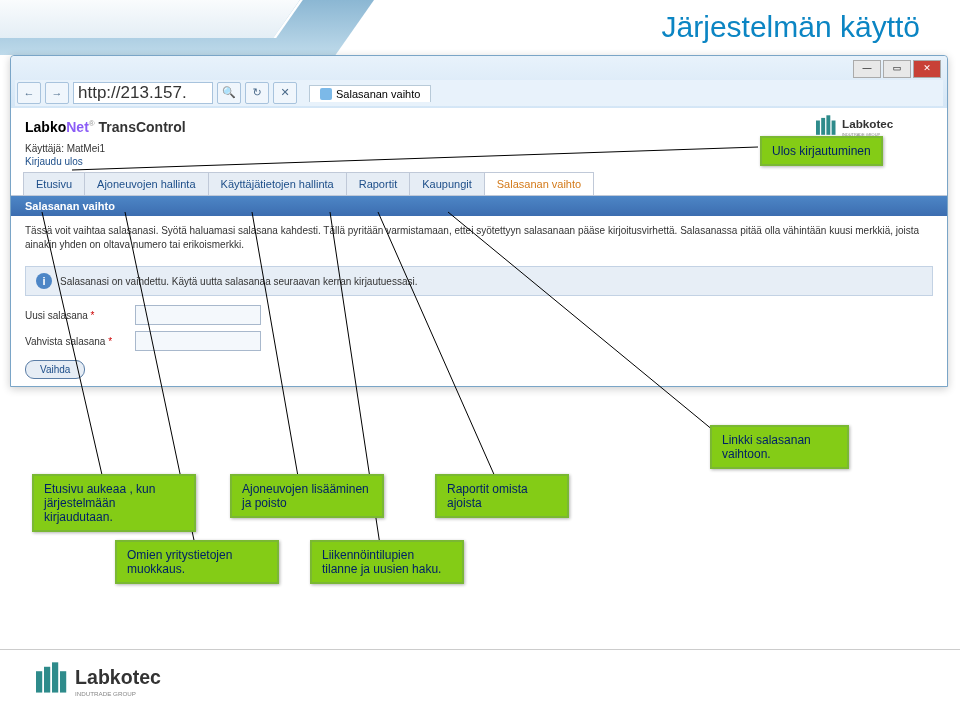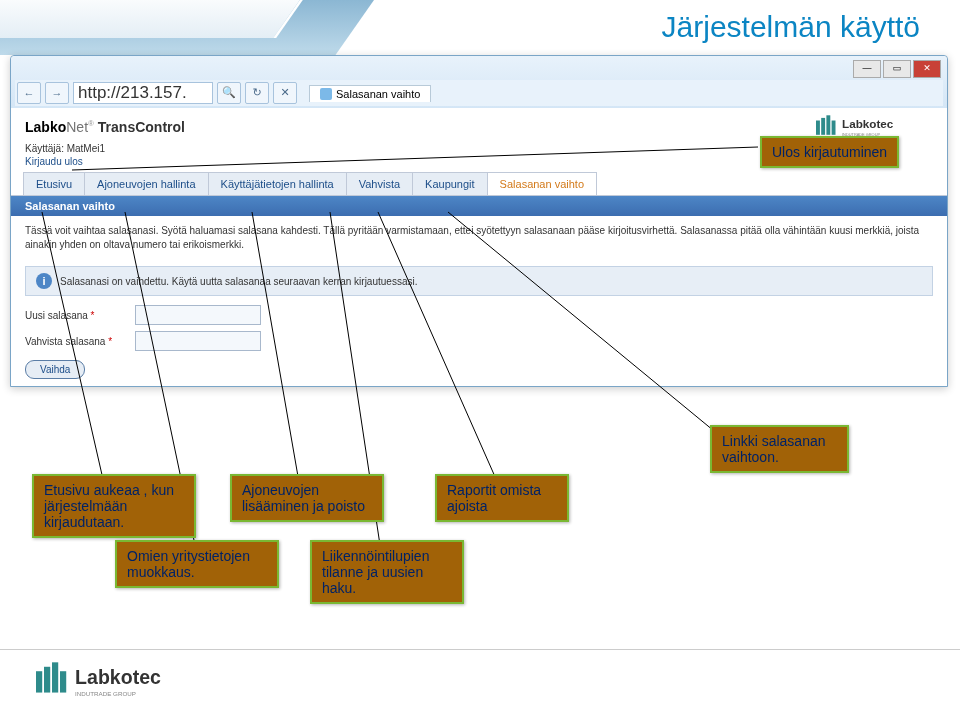--- a/index.html
+++ b/index.html
@@ -113,21 +113,21 @@
   background: #fff;
 }
 .brand-row {
   display: flex;
   justify-content: space-between;
   align-items: center;
   padding: 6px 14px 2px 14px;
 }
 .labkonet-brand { font-size: 14px; }
 .labkonet-brand .b1 { color: #000000; font-weight: bold; }
-.labkonet-brand .b2 { color: #737373; font-weight: normal; }
+.labkonet-brand .b2 { color: #8b5cf6; font-weight: bold; }
 .labkonet-brand .r { color: #999; font-size: 8px; vertical-align: super; }
 .labkonet-brand .tc { color: #333; font-weight: bold; margin-top: 36px; }
 .labkotec-logo { height: 26px; }
 .user-info {
   font-size: 10px;
   color: #333;
   padding: 0 14px 4px 14px;
   line-height: 1.3;
 }
 .tabs-row {
@@ -209,23 +209,23 @@
   background: #e6edf5;
   color: #1d4e89;
   font-size: 10px;
   border-radius: 9px;
   display: inline-block;
 }
 .callout {
   position: absolute;
   border: 2px solid #7ab833;
   padding: 6px 10px;
-  font-size: 14px;
+  font-size: 12px;
   color: #002266;
-  background: #a16207;
+  background: #84cc16;
   box-shadow: 1px 1px 3px rgba(0,0,0,0.3);
 }
 .footer-bar {
   position: absolute;
   bottom: 0;
   left: 0;
   width: 960px;
   height: 62px;
   border-top: 1px solid #ccc;
   display: flex;
@@ -310,21 +310,21 @@
     </div>
     <div class="user-info">
       <span>Käyttäjä:</span>
       <span>MatMei1</span><br>
       <a href="#" style="color:#1d4e89;text-decoration:none;">Kirjaudu ulos</a>
     </div>
     <div class="tabs-row">
       <div class="app-tab">Etusivu</div>
       <div class="app-tab">Ajoneuvojen hallinta</div>
       <div class="app-tab">Käyttäjätietojen hallinta</div>
-      <div class="app-tab">Vahvista</div>
+      <div class="app-tab">Raportit</div>
       <div class="app-tab">Kaupungit</div>
       <div class="app-tab active">Salasanan vaihto</div>
     </div>
     <div class="section-title">Salasanan vaihto</div>
     <div class="section-desc">Tässä voit vaihtaa salasanasi. Syötä haluamasi salasana kahdesti. Tällä pyritään varmistamaan, ettei syötettyyn salasanaan pääse kirjoitusvirhettä. Salasanassa pitää olla vähintään kuusi merkkiä, joista ainakin yhden on oltava numero tai erikoismerkki.</div>
     <div class="info-banner">
       <div class="info-icon">i</div>
       <span>Salasanasi on vaihdettu. Käytä uutta salasanaa seuraavan kerran kirjautuessasi.</span>
     </div>
     <div class="form-row">

